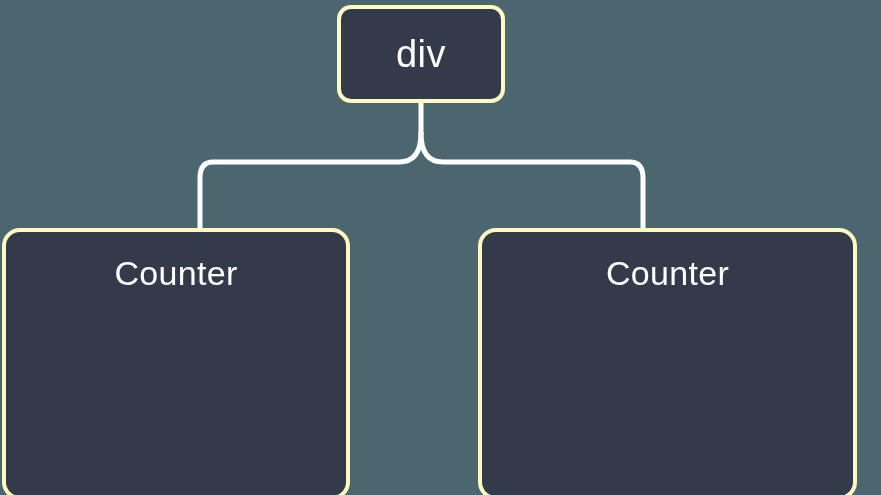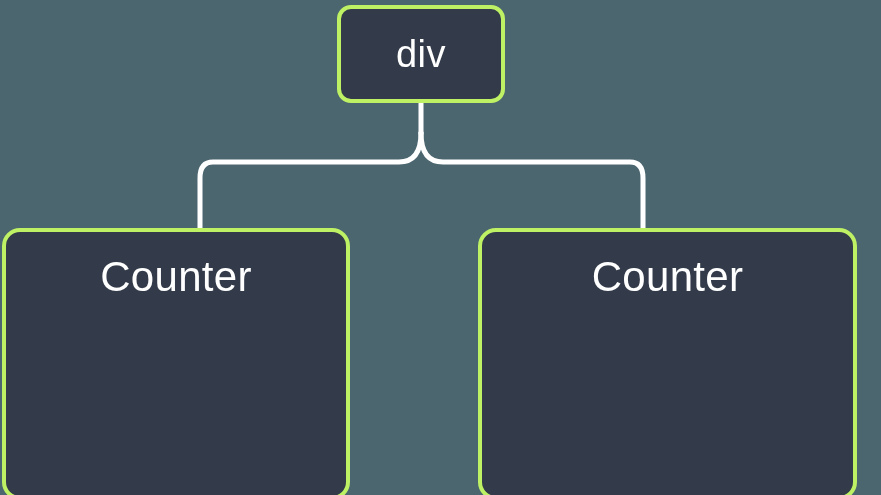--- a/index.html
+++ b/index.html
@@ -11,21 +11,21 @@
   }
   #stage{position:absolute;inset:0;width:881px;height:495px;}
 
   
   #connectors{position:absolute;left:0;top:0;width:881px;height:495px;pointer-events:none;}
 
   
   .node{
     position:absolute;
     background:#333b4a;
-    border:4px solid #bef264;
+    border:4px solid #fef9c3;
     border-radius:14px;
     box-sizing:border-box;
   }
   #div-node{
     left:337px;top:5px;width:168px;height:98px;
     display:flex;align-items:center;justify-content:center;
   }
   #div-label{
     color:#ffffff;font-size:38px;line-height:1;letter-spacing:.5px;
   }
@@ -33,21 +33,21 @@
   .counter-card{
     border-radius:18px;
     border-width:4px;
   }
   #counter-left{left:2px;top:228px;width:348px;height:272px;}
   #counter-right{left:478px;top:228px;width:379px;height:272px;}
 
   .card-title{
     position:absolute;left:0;right:0;top:24px;
     text-align:center;color:#ffffff;
-    font-size:42px;line-height:1;letter-spacing:.3px;
+    font-size:34px;line-height:1;letter-spacing:.3px;
   }
 </style>
 </head>
 <body>
 
 <div id="stage">
 
   <svg id="connectors" viewBox="0 0 881 495">
 
     <path d="M421,103 L421,133" fill="none" stroke="#ffffff" stroke-width="5" stroke-linecap="round"></path>

